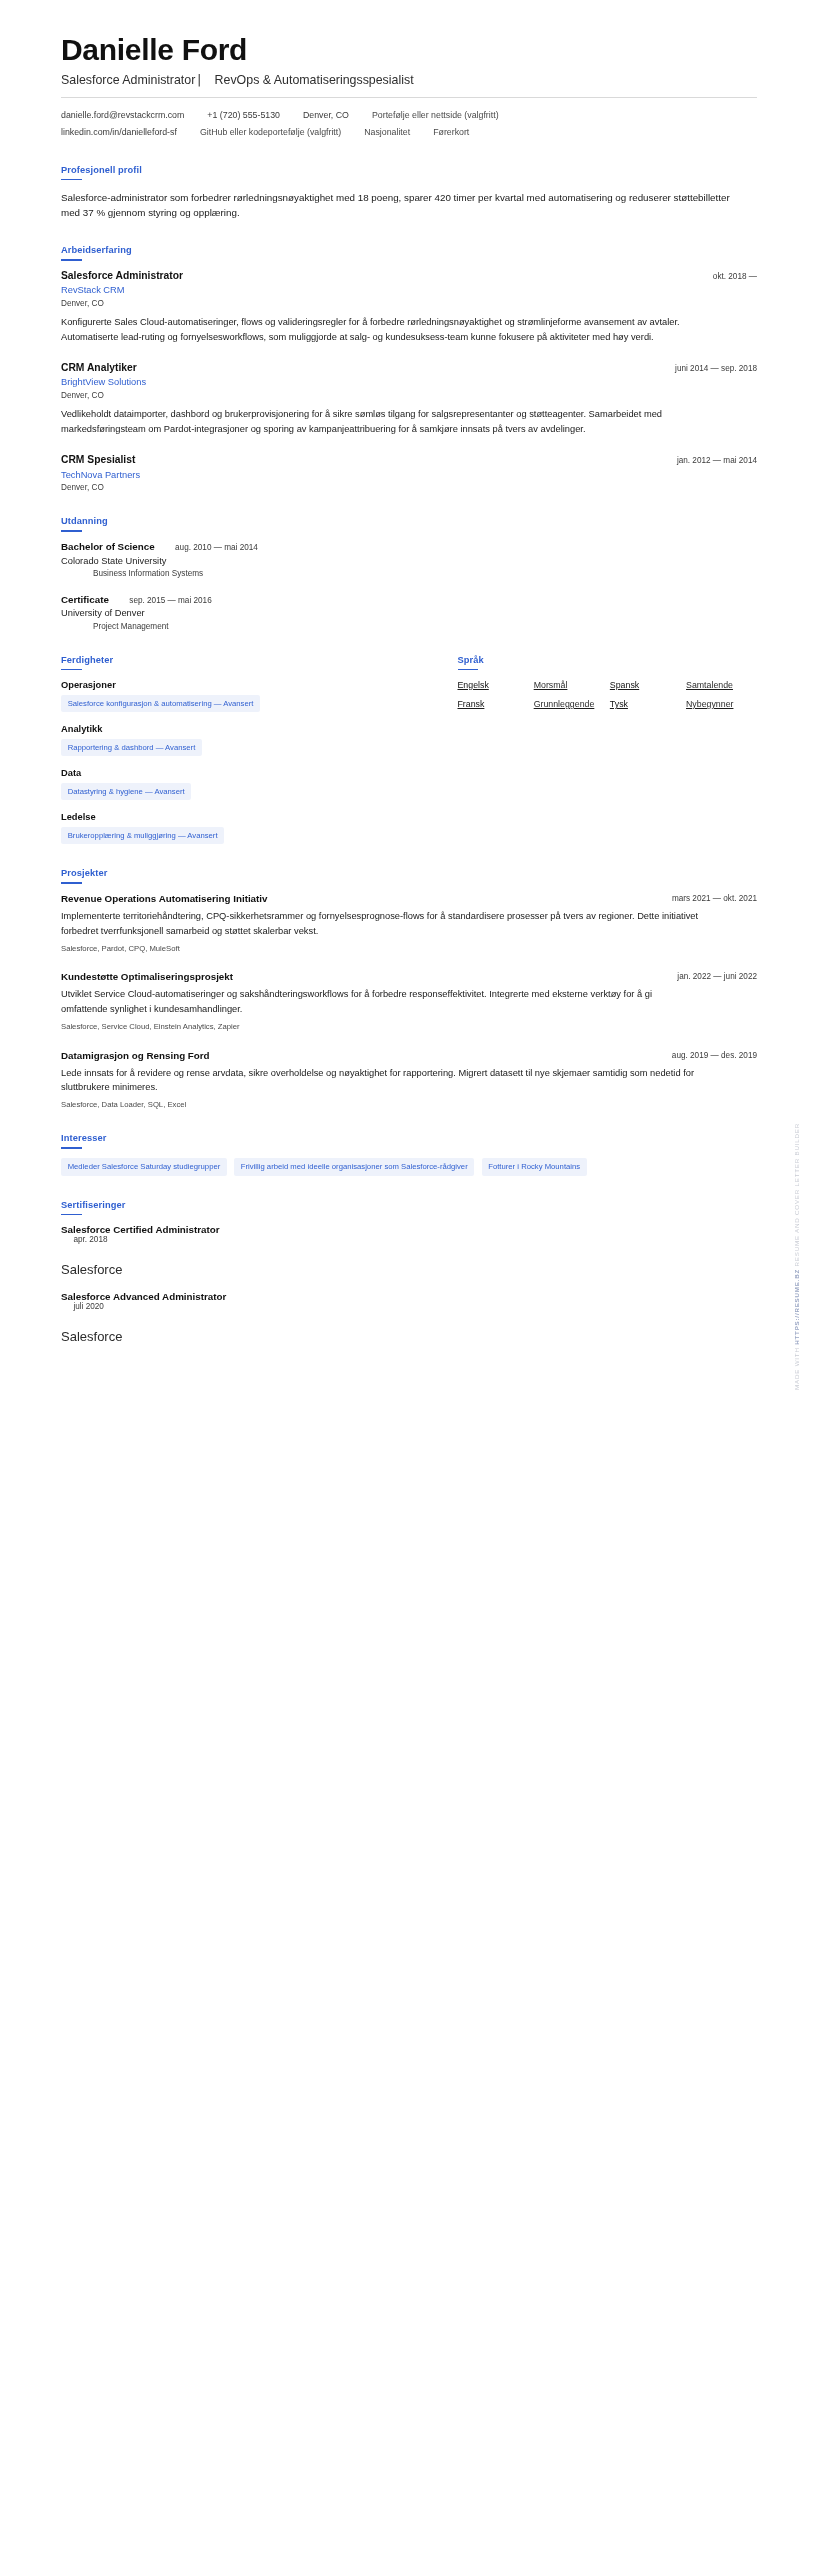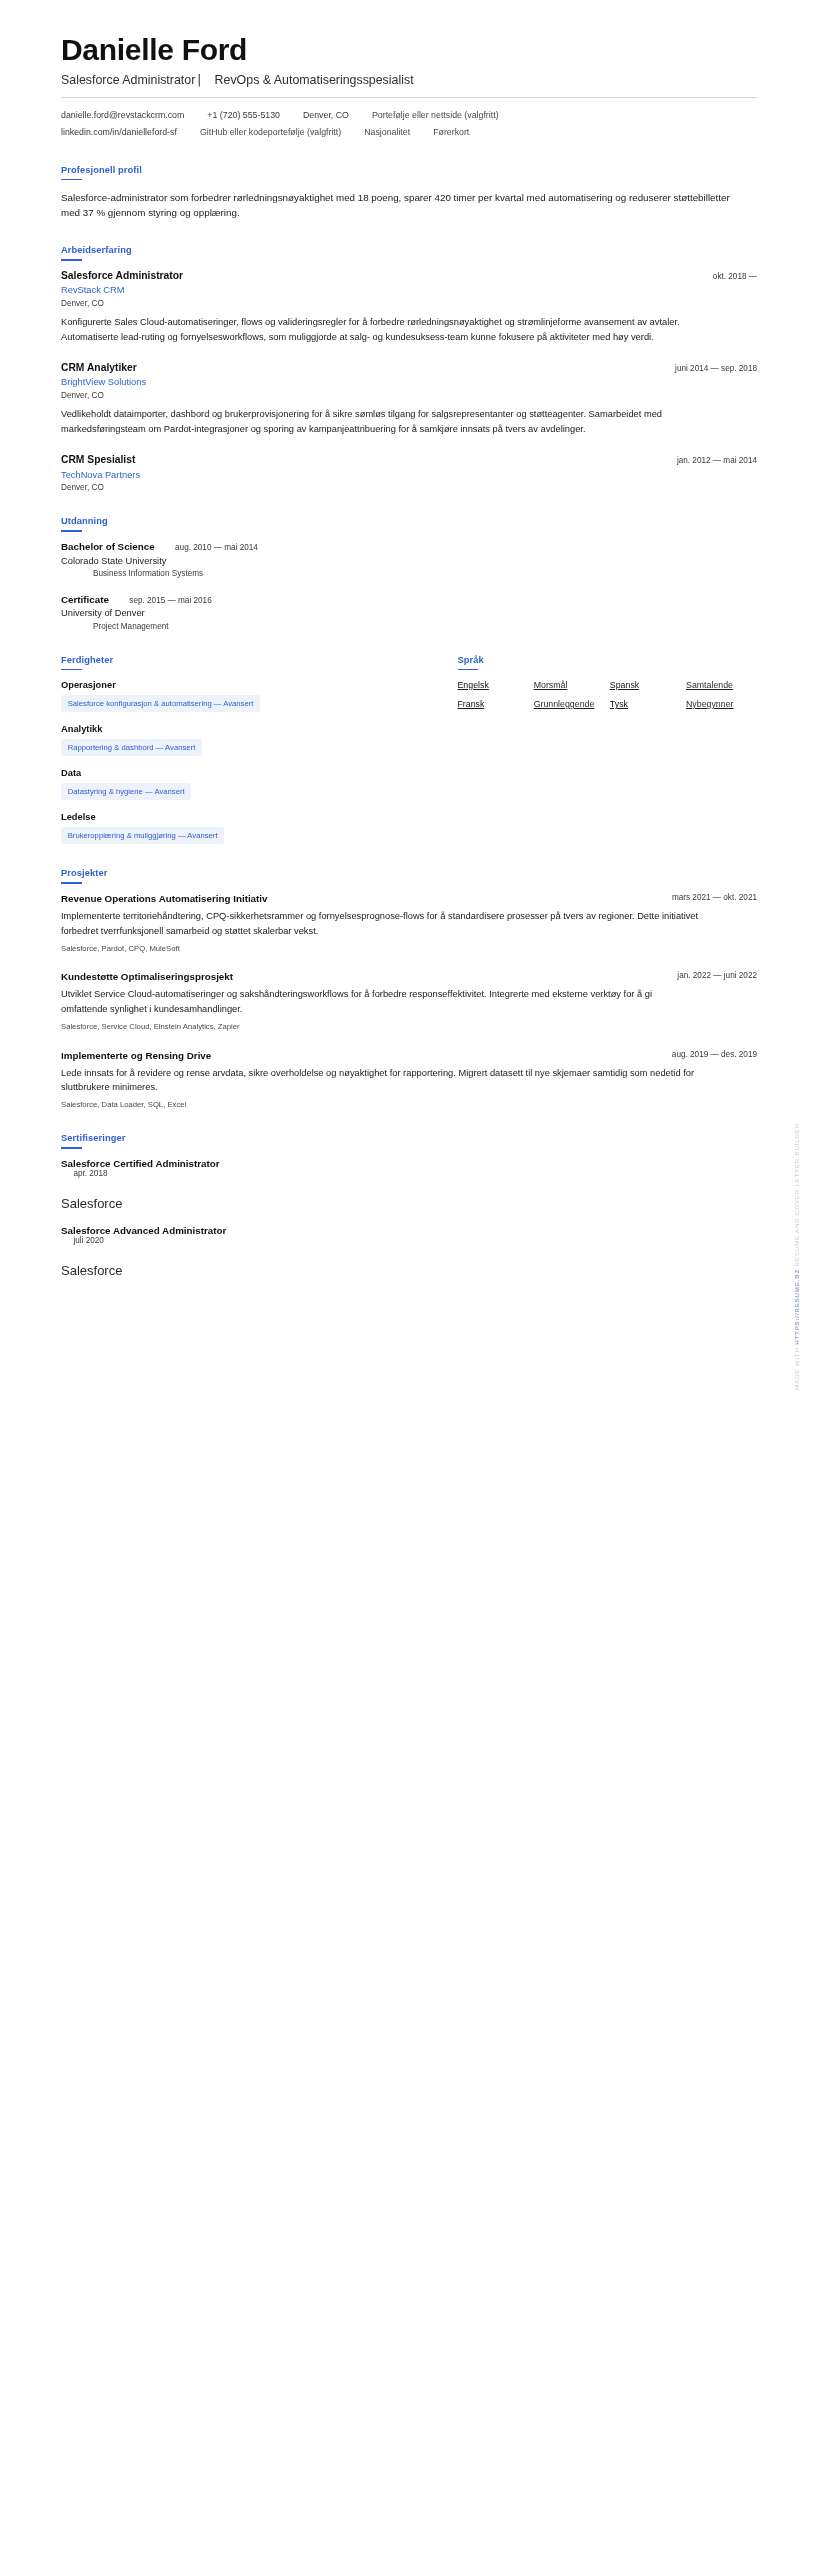--- a/index.html
+++ b/index.html
@@ -153,21 +153,21 @@
     color: #1c1c1c;
     align-items: baseline;
     text-decoration: underline;
   }
   .lang-name { color: #111111; }
   .lang-level { color: #2b2b2b; }
 
   
   .project { margin-bottom: 18.5px; }
   .project:last-child { margin-bottom: 0; }
-  .proj-top { display: flex; justify-content: space-between; align-items: flex-start; }
+  .proj-top { display: flex; justify-content: space-between; align-items: center; }
   .proj-title { font-size: 9.8px; font-weight: bold; color: #111111; }
   .proj-date { font-size: 8.2px; color: #3a3a3a; white-space: nowrap; padding-left: 12.4px; }
   .proj-desc {
     font-size: 9.3px;
     line-height: 1.58;
     color: #191919;
     margin-top: 5.2px;
     max-width: 639px;
   }
   .proj-tags { font-size: 7.7px; color: #4a4a4a; margin-top: 5.2px; }
@@ -340,28 +340,37 @@
       <div class="proj-top">
         <span class="proj-title">Kundestøtte Optimaliseringsprosjekt</span>
         <span class="proj-date">jan. 2022 — juni 2022</span>
       </div>
       <div class="proj-desc">Utviklet Service Cloud-automatiseringer og sakshåndteringsworkflows for å forbedre responseffektivitet. Integrerte med eksterne verktøy for å gi omfattende synlighet i kundesamhandlinger.</div>
       <div class="proj-tags">Salesforce, Service Cloud, Einstein Analytics, Zapier</div>
     </div>
 
     <div class="project">
       <div class="proj-top">
-        <span class="proj-title">Implementerte og Rensing Drive</span>
+        <span class="proj-title">Datamigrasjon og Rensing Ford</span>
         <span class="proj-date">aug. 2019 — des. 2019</span>
       </div>
       <div class="proj-desc">Lede innsats for å revidere og rense arvdata, sikre overholdelse og nøyaktighet for rapportering. Migrert datasett til nye skjemaer samtidig som nedetid for sluttbrukere minimeres.</div>
       <div class="proj-tags">Salesforce, Data Loader, SQL, Excel</div>
     </div>
   </div>
 
+  <div class="section">
+    <div class="section-head">Interesser</div>
+    <div class="section-underline"></div>
+    <div class="interest-wrap">
+      <span class="chip">Medleder Salesforce Saturday studiegrupper</span>
+      <span class="chip">Frivillig arbeid med ideelle organisasjoner som Salesforce-rådgiver</span>
+      <span class="chip">Fotturer i Rocky Mountains</span>
+    </div>
+  </div>
 
   <div class="section">
     <div class="section-head">Sertifiseringer</div>
     <div class="section-underline"></div>
 
     <div class="cert">
       <div class="cert-top">
         <span class="cert-title">Salesforce Certified Administrator</span>
         <span class="cert-date">apr. 2018</span>
       </div>

